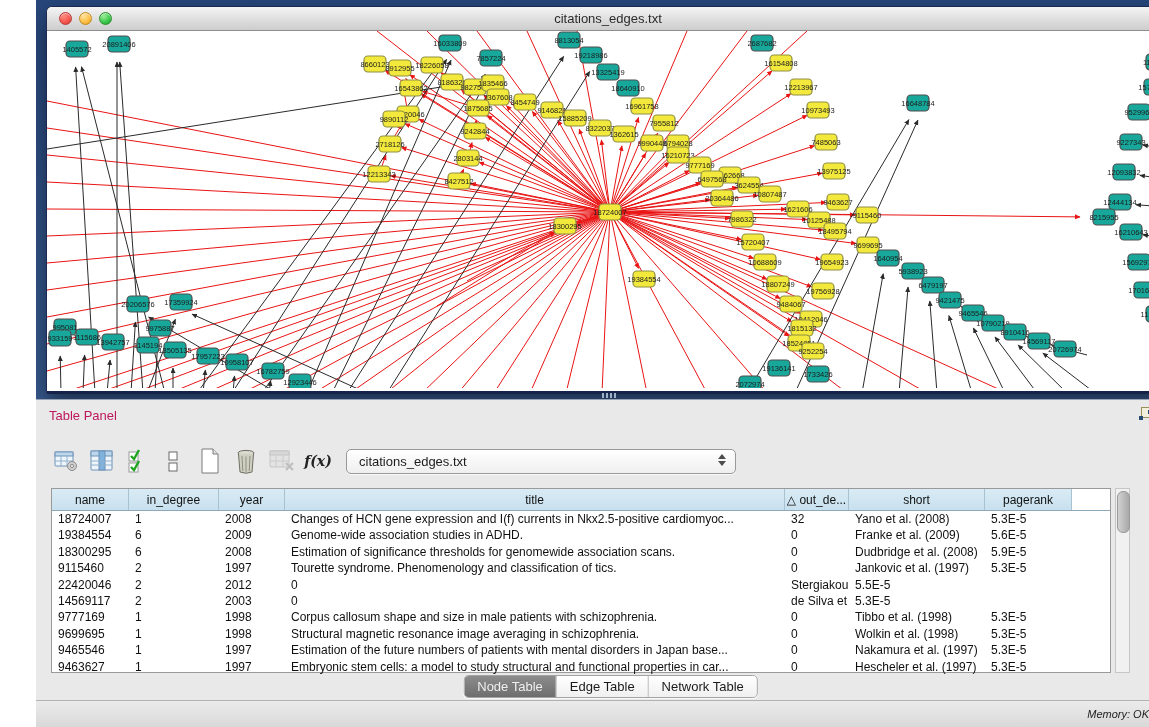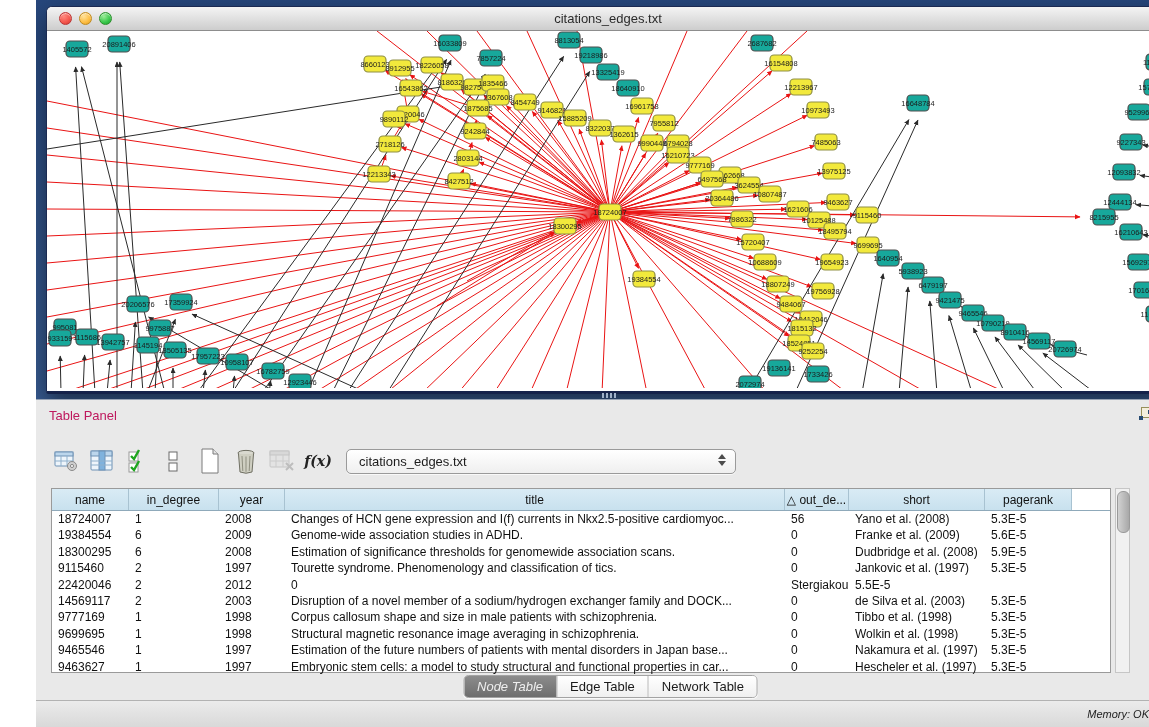--- a/index.html
+++ b/index.html
@@ -66,21 +66,21 @@
   .trow{display:grid;grid-template-columns:77px 90px 66px 500px 64px 136px 87px 1fr;height:16.4px;}
   .td{font-size:12px;color:#101010;line-height:16.4px;padding-left:6px;overflow:hidden;white-space:nowrap;}
   .vscroll{position:absolute;left:1079px;top:88px;width:15px;height:185px;background:#f1f1f1;border:1px solid #c6c6c6;box-sizing:border-box;}
   .vthumb{position:absolute;left:1px;top:2px;width:11px;height:40px;border-radius:6px;
     background:linear-gradient(90deg,#d2d2d2,#a8a8a8);border:1px solid #9a9a9a;}
 
   .tabs{position:absolute;left:50%;top:275px;transform:translateX(-50%);display:flex;height:21px;
     border:1px solid #a3a3a3;border-radius:5px;overflow:hidden;box-shadow:0 1px 1px rgba(255,255,255,.8);}
   .tab{padding:0 13px;font-size:13px;line-height:21px;background:linear-gradient(#ffffff,#f0f0f0);color:#1a1a1a;border-left:1px solid #c2c2c2;}
   .tab:first-child{border-left:none;}
-  .tab.active{background:linear-gradient(#8c8c8c,#6e6e6e);color:#efefef;font-style:italic;}
+  .tab.active{background:linear-gradient(#8c8c8c,#6e6e6e);color:#efefef;}
 
   .statusbar{position:absolute;left:0;bottom:0;width:100%;height:27px;border-top:1px solid #b2b2b2;
     background:linear-gradient(#ebebeb,#d8d8d8);font-style:italic;}
   .memory{position:absolute;right:36px;top:7px;font-size:11px;color:#222;}
   .memdot{position:absolute;right:14px;top:6px;width:13px;height:13px;border-radius:50%;
     background:radial-gradient(circle at 35% 30%,#a9f0a0,#3fc93f 60%,#23a223);border:1px solid #2a8f2a;box-sizing:border-box;}
 </style>
 </head>
 <body>
 
@@ -782,21 +782,21 @@
           <div class="th">short</div>
           <div class="th">pagerank</div>
           <div class="th"></div>
         </div>
       <div id="tbody">
           <div class="trow">
             <div class="td">18724007</div>
             <div class="td">1</div>
             <div class="td">2008</div>
             <div class="td">Changes of HCN gene expression and I(f) currents in Nkx2.5-positive cardiomyoc...</div>
-            <div class="td">56</div>
+            <div class="td">32</div>
             <div class="td">Yano et al. (2008)</div>
             <div class="td">5.3E-5</div>
           </div>
           <div class="trow">
             <div class="td">19384554</div>
             <div class="td">6</div>
             <div class="td">2009</div>
             <div class="td">Genome-wide association studies in ADHD.</div>
             <div class="td">0</div>
             <div class="td">Franke et al. (2009)</div>
@@ -825,21 +825,20 @@
             <div class="td">2</div>
             <div class="td">2012</div>
             <div class="td">0</div>
             <div class="td">Stergiakouli et al. (2012)</div>
             <div class="td">5.5E-5</div>
           </div>
           <div class="trow">
             <div class="td">14569117</div>
             <div class="td">2</div>
             <div class="td">2003</div>
-            <div class="td">Disruption of a novel member of a sodium/hydrogen exchanger family and DOCK...</div>
             <div class="td">0</div>
             <div class="td">de Silva et al. (2003)</div>
             <div class="td">5.3E-5</div>
           </div>
           <div class="trow">
             <div class="td">9777169</div>
             <div class="td">1</div>
             <div class="td">1998</div>
             <div class="td">Corpus callosum shape and size in male patients with schizophrenia.</div>
             <div class="td">0</div>

